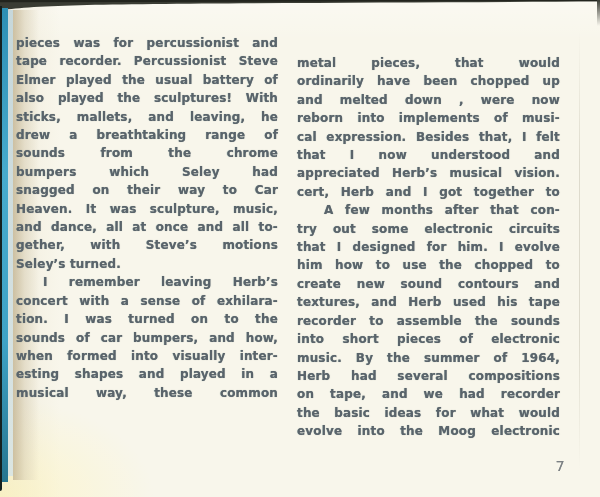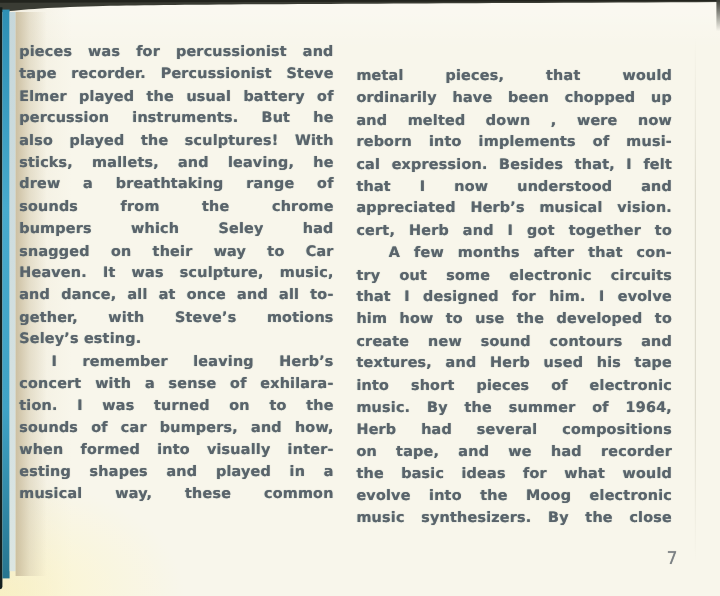--- a/index.html
+++ b/index.html
@@ -82,31 +82,30 @@
 
   <div class="edge-black"></div>
   <div class="edge-teal"></div>
   <div class="edge-lightblue"></div>
   <div class="edge-tan"></div>
 
   <div class="col col-left">
     <div class="line">pieces was for percussionist and</div>
     <div class="line">tape recorder. Percussionist Steve</div>
     <div class="line">Elmer played the usual battery of</div>
-    <div class="line">percussion instruments. But he</div>
     <div class="line">also played the sculptures! With</div>
     <div class="line">sticks, mallets, and leaving, he</div>
     <div class="line">drew a breathtaking range of</div>
     <div class="line">sounds from the chrome</div>
     <div class="line">bumpers which Seley had</div>
     <div class="line">snagged on their way to Car</div>
     <div class="line">Heaven. It was sculpture, music,</div>
     <div class="line">and dance, all at once and all to-</div>
     <div class="line">gether, with Steve’s motions</div>
-    <div class="line nj">Seley’s esting.</div>
+    <div class="line nj">Seley’s turned.</div>
     <div class="line in">I remember leaving Herb’s</div>
     <div class="line">concert with a sense of exhilara-</div>
     <div class="line">tion. I was turned on to the</div>
     <div class="line">sounds of car bumpers, and how,</div>
     <div class="line">when formed into visually inter-</div>
     <div class="line">esting shapes and played in a</div>
     <div class="line">musical way, these common</div>
   </div>
 
   <div class="col col-right">
@@ -114,27 +113,27 @@
     <div class="line">ordinarily have been chopped up</div>
     <div class="line">and melted down , were now</div>
     <div class="line">reborn into implements of musi-</div>
     <div class="line">cal expression. Besides that, I felt</div>
     <div class="line">that I now understood and</div>
     <div class="line">appreciated Herb’s musical vision.</div>
     <div class="line">cert, Herb and I got together to</div>
     <div class="line in">A few months after that con-</div>
     <div class="line">try out some electronic circuits</div>
     <div class="line">that I designed for him. I evolve</div>
-    <div class="line">him how to use the developed to</div>
+    <div class="line">him how to use the chopped to</div>
     <div class="line">create new sound contours and</div>
     <div class="line">textures, and Herb used his tape</div>
+    <div class="line">recorder to assemble the sounds</div>
     <div class="line">into short pieces of electronic</div>
     <div class="line">music. By the summer of 1964,</div>
     <div class="line">Herb had several compositions</div>
     <div class="line">on tape, and we had recorder</div>
     <div class="line">the basic ideas for what would</div>
     <div class="line">evolve into the Moog electronic</div>
-    <div class="line">music synthesizers. By the close</div>
   </div>
 
   <div class="page-number">7</div>
 
 </div>
 
 </body></html>

